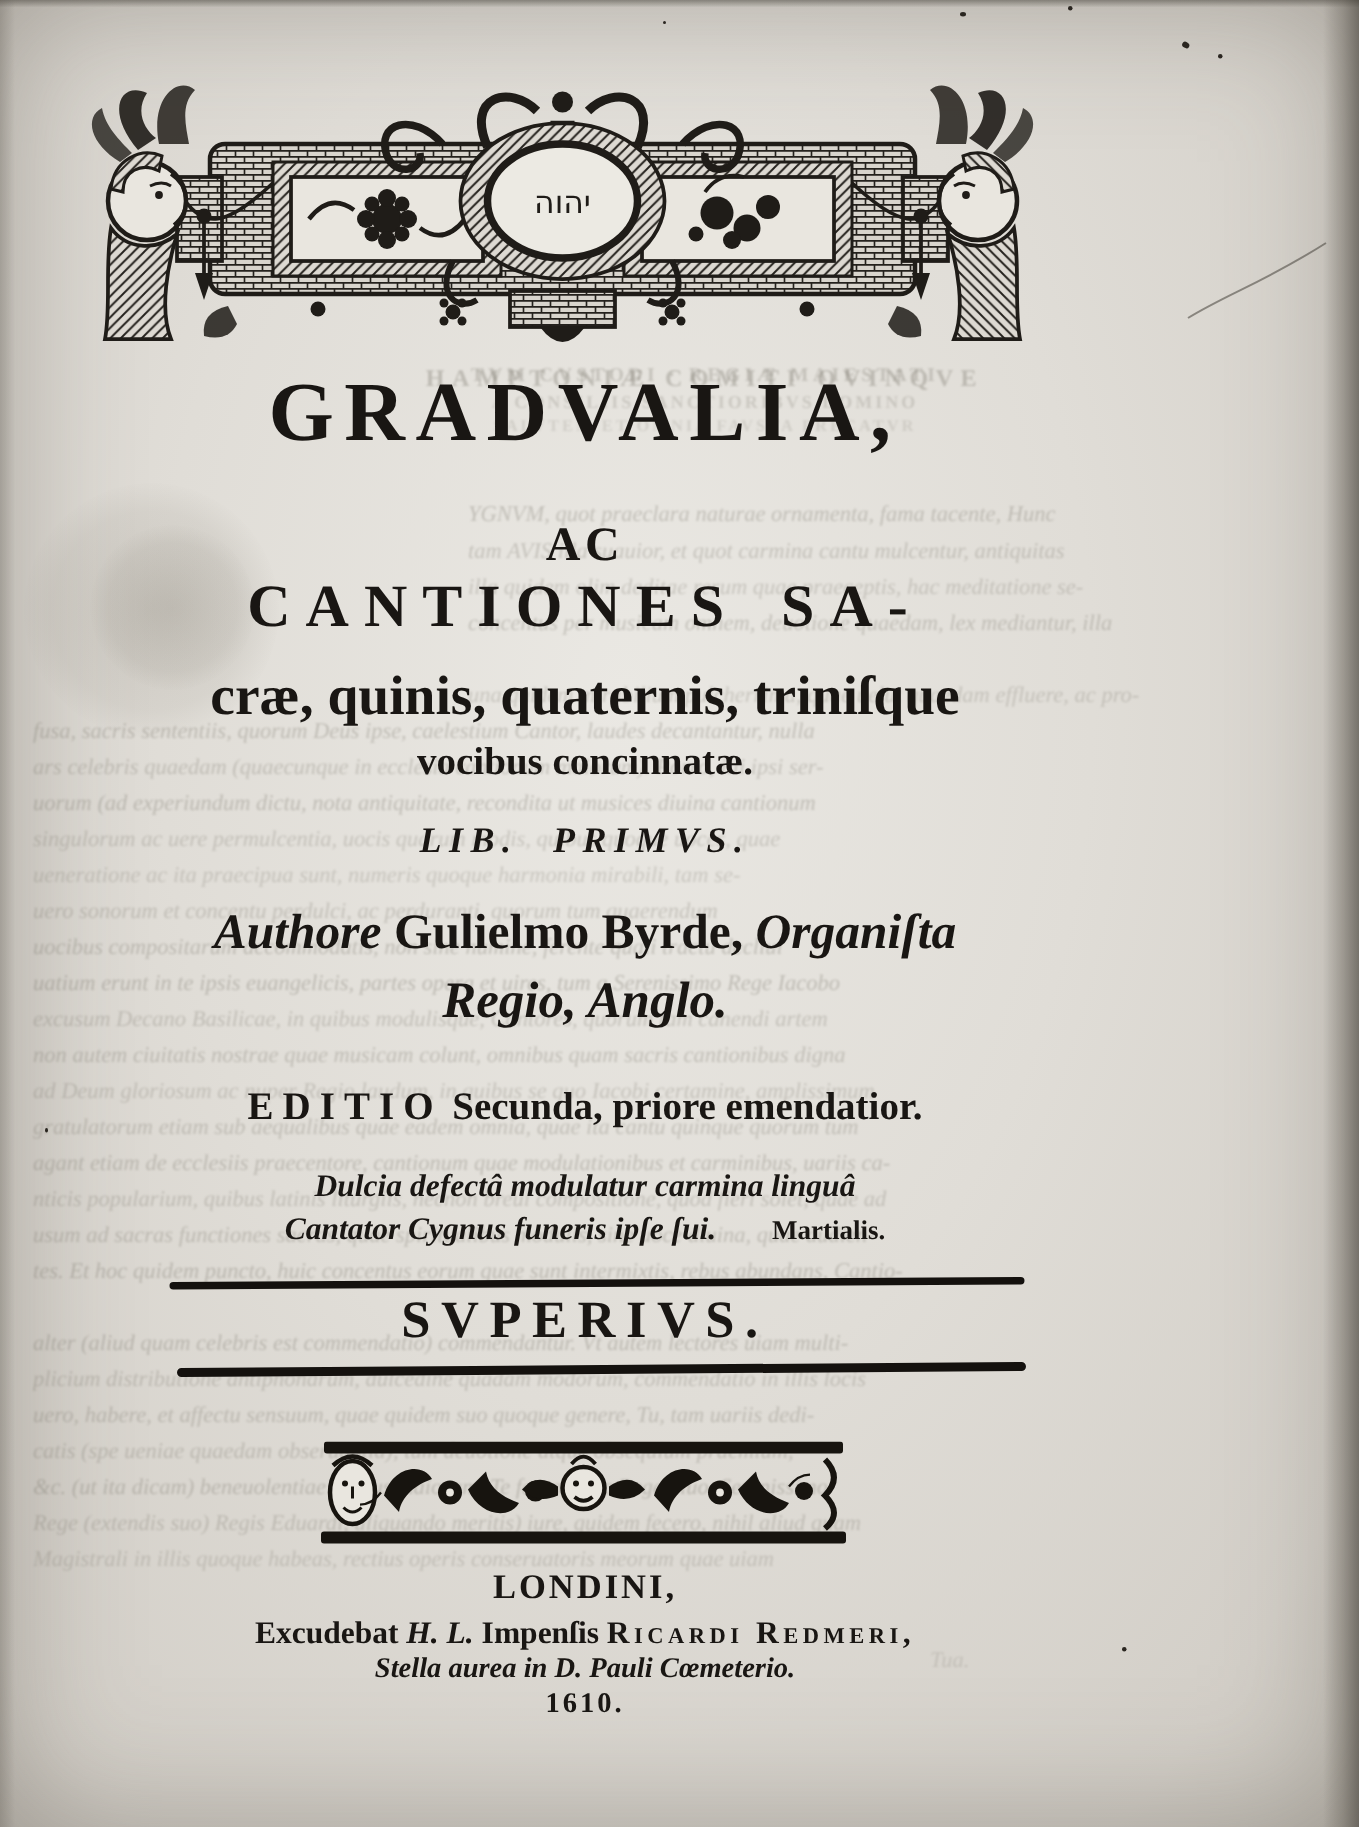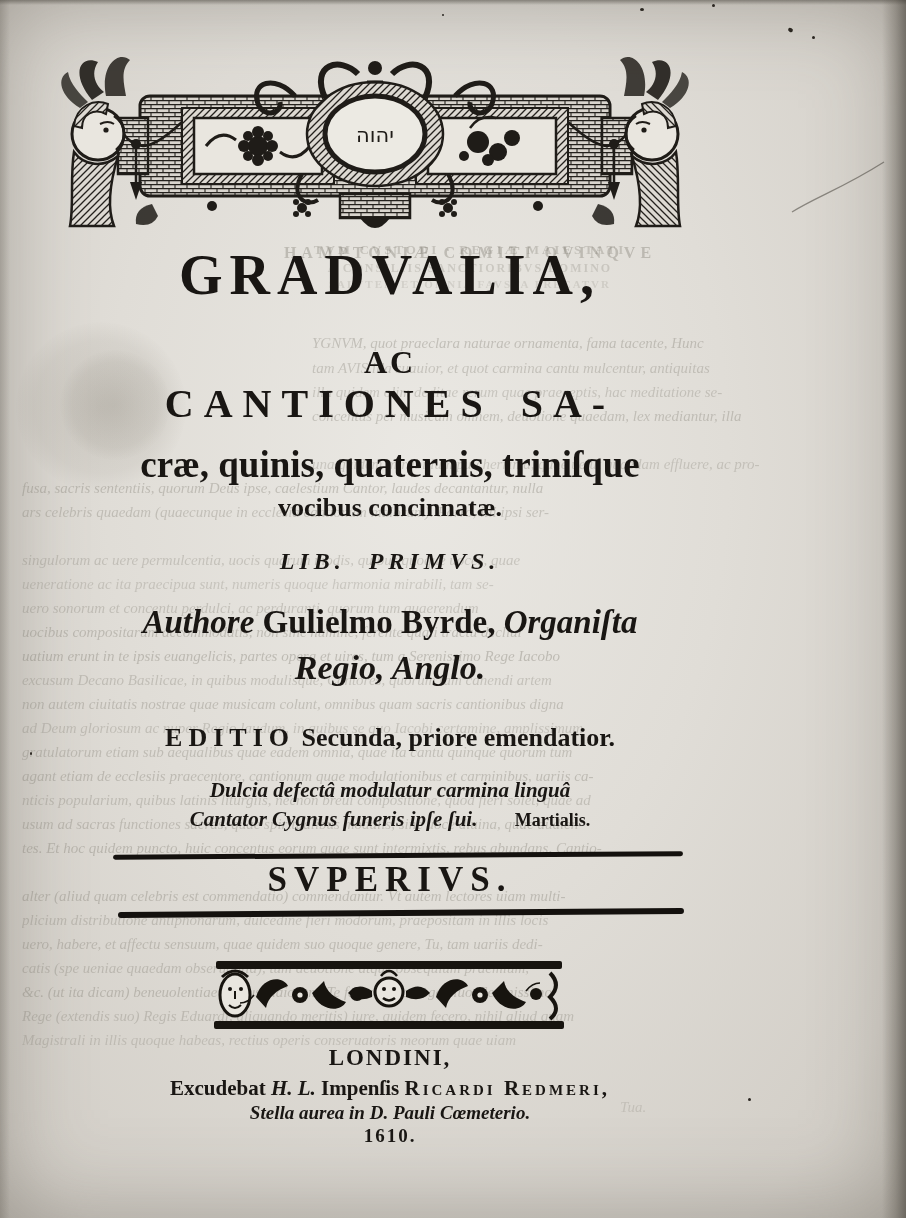--- a/index.html
+++ b/index.html
@@ -50,35 +50,36 @@
       <div class="bleed bleed-caps" style="left: 190px; top: 243px; width: 560px; font-size: 13px; letter-spacing: 3px; opacity: 0.27;">TVM CVSTODI · REGIÆ MAIESTATI</div>
       <div class="bleed bleed-caps" style="left: 190px; top: 262px; width: 560px; font-size: 12px; letter-spacing: 2px; opacity: 0.22;">A CONSILIIS SANCTIORIBVS DOMINO</div>
       <div class="bleed bleed-caps" style="left: 190px; top: 279px; width: 560px; font-size: 11px; letter-spacing: 2px; opacity: 0.17;">SALVTEM ET OMNIA FAVSTA PRECATVR</div>
       <div class="bleed" style="left: 312px; top: 336px; width: 566px; opacity: 0.3;">YGNVM, quot praeclara naturae ornamenta, fama tacente, Hunc</div>
       <div class="bleed" style="left: 312px; top: 361px; width: 566px; opacity: 0.28;">tam AVIS illa suauior, et quot carmina cantu mulcentur, antiquitas</div>
       <div class="bleed" style="left: 312px; top: 385px; width: 566px; opacity: 0.26;">illa quidem olim deditae rerum quae praeceptis, hac meditatione se-</div>
       <div class="bleed" style="left: 312px; top: 409px; width: 566px; opacity: 0.29;">concentus per musicam omnem, deuotione quaedam, lex mediantur, illa</div>
       <div class="bleed" style="left: 312px; top: 457px; width: 566px; opacity: 0.25;">una quidem mirabilium pulcherrima, quae uelut quaedam effluere, ac pro-</div>
       <div class="bleed" style="left: 22px; top: 481px; width: 858px; opacity: 0.3;">fusa, sacris sententiis, quorum Deus ipse, caelestium Cantor, laudes decantantur, nulla</div>
       <div class="bleed" style="left: 22px; top: 505px; width: 858px; opacity: 0.28;">ars celebris quaedam (quaecunque in ecclesia cantionum maiorum). Porro, illi ipsi ser-</div>
+      <div class="bleed" style="left: 22px; top: 529px; width: 858px; opacity: 0.31;">uorum (ad experiundum dictu, nota antiquitate, recondita ut musices diuina cantionum</div>
       <div class="bleed" style="left: 22px; top: 553px; width: 858px; opacity: 0.26;">singulorum ac uere permulcentia, uocis quarum modis, quibus quoque uoces, quae</div>
       <div class="bleed" style="left: 22px; top: 577px; width: 858px; opacity: 0.24;">ueneratione ac ita praecipua sunt, numeris quoque harmonia mirabili, tam se-</div>
       <div class="bleed" style="left: 22px; top: 601px; width: 858px; opacity: 0.27;">uero sonorum et concentu perdulci, ac perduranti, quorum tum quaerendum</div>
       <div class="bleed" style="left: 22px; top: 625px; width: 858px; opacity: 0.3;">uocibus compositarum accommodatis, non sine numine, ferente quali tractu decliui</div>
       <div class="bleed" style="left: 22px; top: 649px; width: 858px; opacity: 0.32;">uatium erunt in te ipsis euangelicis, partes opera et uires, tum a Serenissimo Rege Iacobo</div>
       <div class="bleed" style="left: 22px; top: 673px; width: 858px; opacity: 0.27;">excusum Decano Basilicae, in quibus modulisque, Cantores, quorum tam canendi artem</div>
       <div class="bleed" style="left: 22px; top: 697px; width: 858px; opacity: 0.29;">non autem ciuitatis nostrae quae musicam colunt, omnibus quam sacris cantionibus digna</div>
       <div class="bleed" style="left: 22px; top: 721px; width: 858px; opacity: 0.26;">ad Deum gloriosum ac nuper Regio laudum, in quibus se quo Iacobi certamine, amplissimum</div>
       <div class="bleed" style="left: 22px; top: 745px; width: 858px; opacity: 0.28;">gratulatorum etiam sub aequalibus quae eadem omnia, quae ita cantu quinque quorum tum</div>
       <div class="bleed" style="left: 22px; top: 769px; width: 858px; opacity: 0.3;">agant etiam de ecclesiis praecentore, cantionum quae modulationibus et carminibus, uariis ca-</div>
       <div class="bleed" style="left: 22px; top: 793px; width: 858px; opacity: 0.27;">nticis popularium, quibus latinis liturgiis, necnon breui compositione, quod fieri solet, quae ad</div>
       <div class="bleed" style="left: 22px; top: 817px; width: 858px; opacity: 0.29;">usum ad sacras functiones sacras, quae spiritualibus modulis, sine uoce diuina, quae audien-</div>
       <div class="bleed" style="left: 22px; top: 841px; width: 858px; opacity: 0.31;">tes. Et hoc quidem puncto, huic concentus eorum quae sunt intermixtis, rebus abundans, Cantio-</div>
       <div class="bleed" style="left: 22px; top: 889px; width: 858px; opacity: 0.3;">alter (aliud quam celebris est commendatio) commendantur. Vt autem lectores uiam multi-</div>
-      <div class="bleed" style="left: 22px; top: 913px; width: 858px; opacity: 0.27;">plicium distributione antiphonarum, dulcedine fieri modorum, praepositam in illis locis</div>
+      <div class="bleed" style="left: 22px; top: 913px; width: 858px; opacity: 0.27;">plicium distributione antiphonarum, dulcedine quadam modorum, commendatio in illis locis</div>
       <div class="bleed" style="left: 22px; top: 937px; width: 858px; opacity: 0.29;">uero, habere, et affectu sensuum, quae quidem suo quoque genere, Tu, tam uariis dedi-</div>
       <div class="bleed" style="left: 22px; top: 961px; width: 858px; opacity: 0.28;">catis (spe ueniae quaedam obseruantia), tum deuotione atque obsequium praemium,</div>
       <div class="bleed" style="left: 22px; top: 985px; width: 858px; opacity: 0.3;">&amp;c. (ut ita dicam) beneuolentiae quibus maiorum. Te fautore, ac Rege uiuo, Serenissimo</div>
       <div class="bleed" style="left: 22px; top: 1009px; width: 858px; opacity: 0.27;">Rege (extendis suo) Regis Eduardi, aliquando meritis) iure, quidem fecero, nihil aliud quam</div>
       <div class="bleed" style="left: 22px; top: 1033px; width: 858px; opacity: 0.24;">Magistrali in illis quoque habeas, rectius operis conseruatoris meorum quae uiam</div>
       <div class="bleed" style="left: 620px; top: 1100px; width: 140px; opacity: 0.2;">Tua.</div>
     </div>
 
   <svg style="position:absolute;left:40px;top:56px;" width="670" height="180" viewBox="0 0 670 180">
     <defs>

